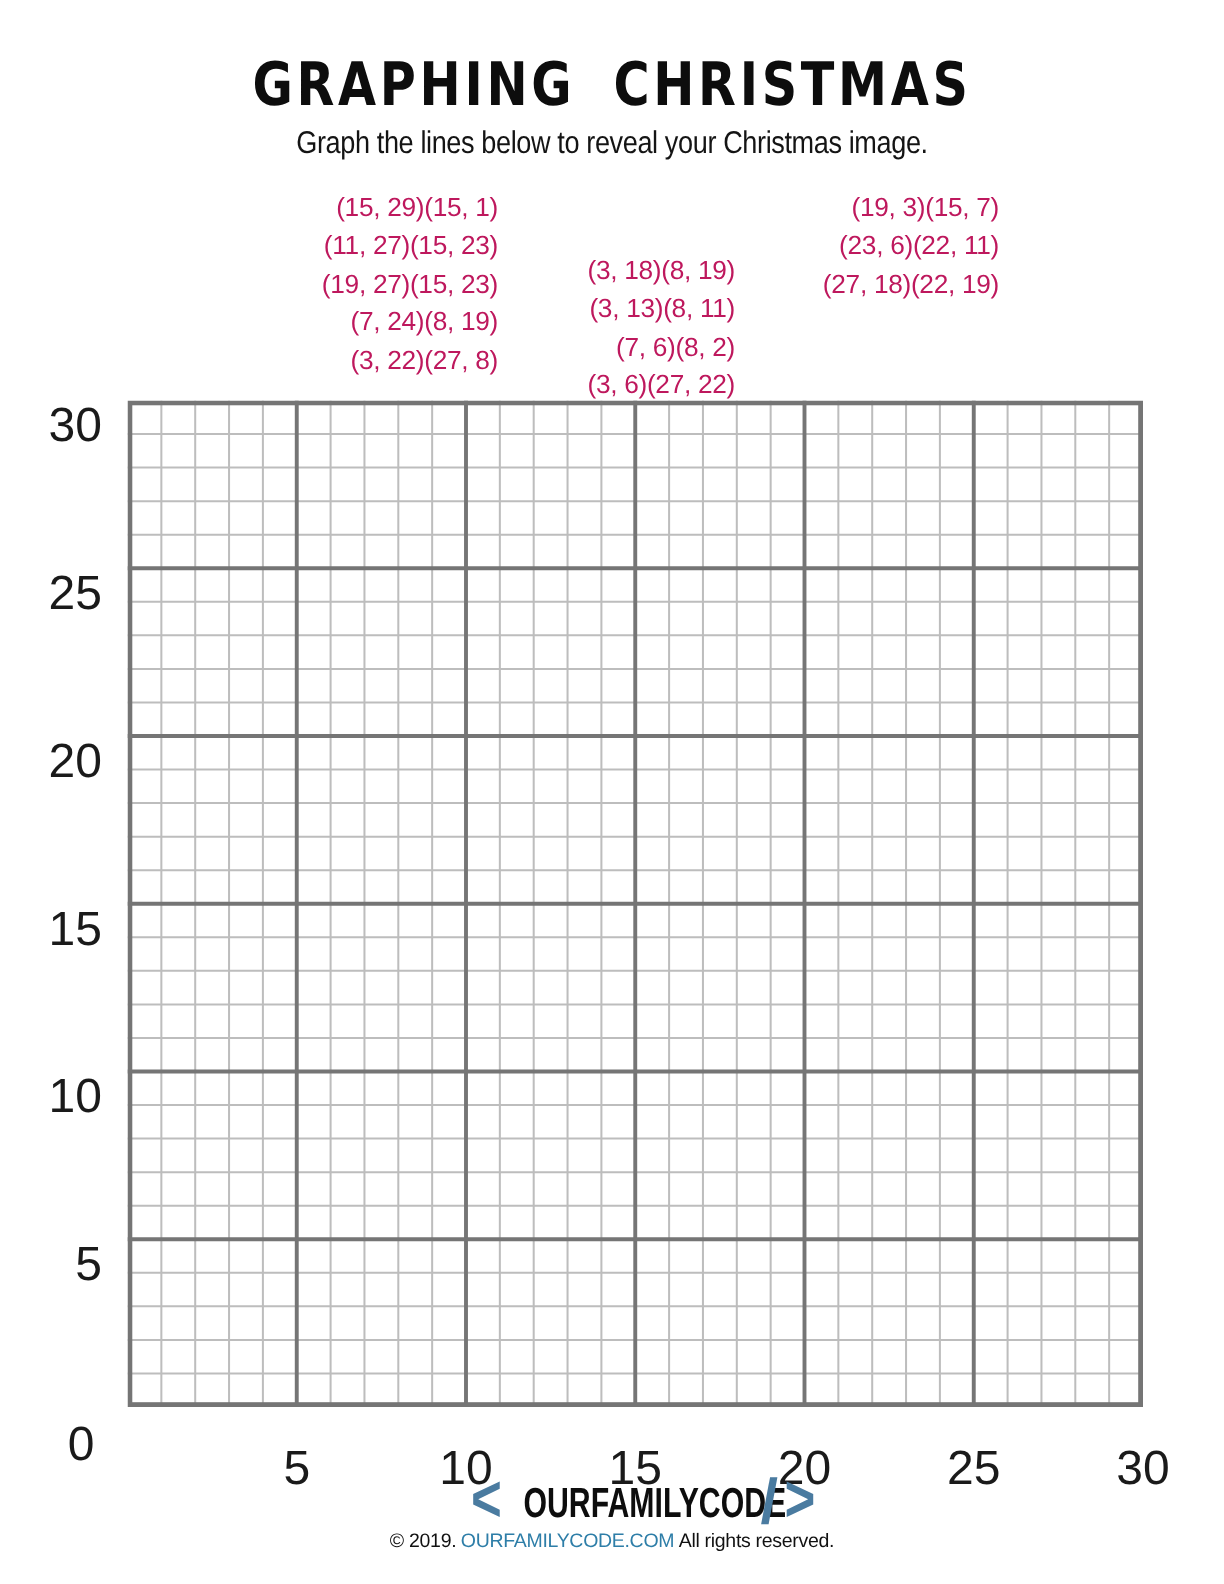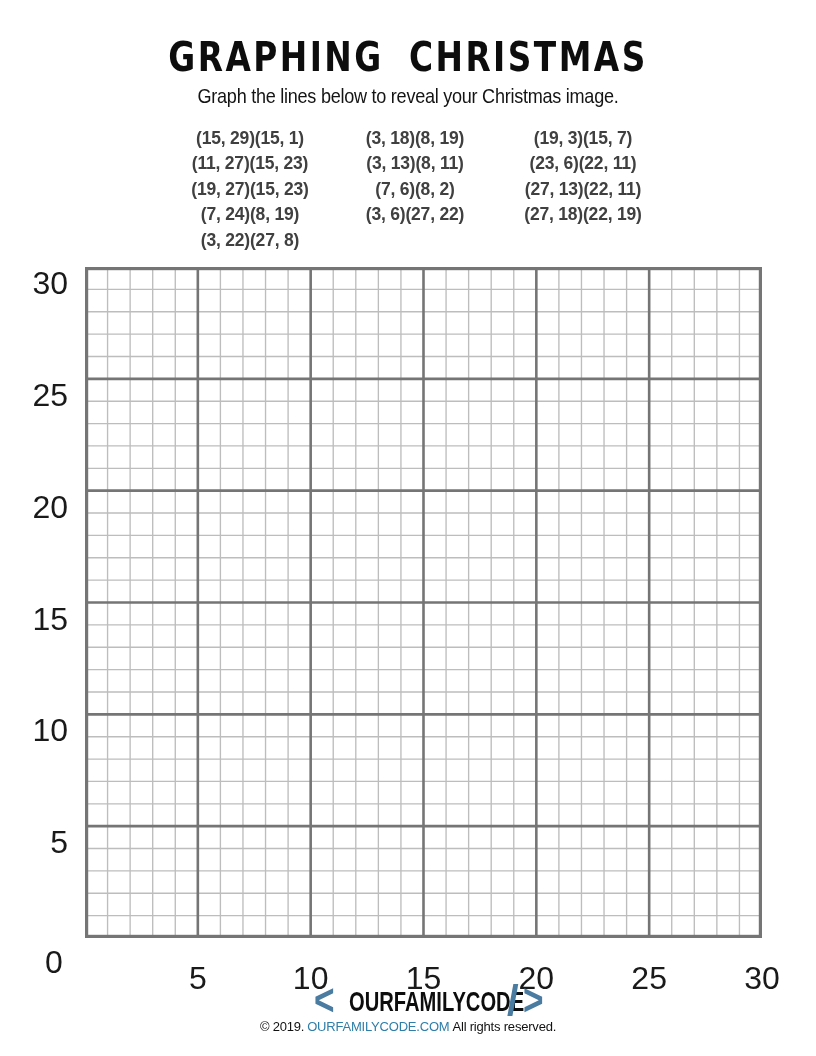--- a/index.html
+++ b/index.html
@@ -12,23 +12,23 @@
     font-family:"DejaVu Sans",sans-serif;font-size:40px;font-weight:bold;
     letter-spacing:3px;word-spacing:14px;transform:scaleX(0.82);transform-origin:50% 50%;
     color:#0d0d0d;white-space:nowrap;
   }
   .subtitle{
     position:absolute;top:84px;left:0;width:816px;text-align:center;
     font-size:21px;letter-spacing:-0.3px;transform:scaleX(0.86);transform-origin:50% 50%;
     color:#141414;white-space:nowrap;
   }
   .coords{position:absolute;top:126px;left:0;width:816px;height:132px;}
-  .coord-col{position:absolute;top:0;text-align:center;font-size:17.5px;line-height:25.4px;letter-spacing:-0.2px;color:#404040;font-weight:bold;}
+  .coord-col{position:absolute;top:0;text-align:right;font-size:17.5px;line-height:25.4px;letter-spacing:-0.2px;color:#be185d;}
   #coord-col-0{left:168px;width:164px;}
-  #coord-col-1{left:340px;width:150px;}
+  #coord-col-1{left:340px;width:150px;margin-top:42px;}
   #coord-col-2{left:500px;width:166px;}
   #grid-svg{position:absolute;left:85px;top:267px;}
   #y-labels,#x-labels{position:absolute;left:0;top:16px;width:816px;height:1056px;pointer-events:none;}
   .ylab{position:absolute;left:0;width:68px;text-align:right;font-size:32px;line-height:42px;color:#1a1a1a;}
   .xlab{position:absolute;top:941px;width:80px;text-align:center;font-size:32px;line-height:42px;color:#1a1a1a;}
   #origin-label{position:absolute;top:941px;left:30px;width:48px;text-align:center;font-size:32px;line-height:42px;color:#1a1a1a;}
   .logo{position:absolute;top:979px;left:0;width:816px;height:46px;}
   .logo span{position:absolute;white-space:nowrap;}
   .logo-lt{left:314px;top:-4px;font-size:44px;font-weight:bold;color:#4a7ba0;transform:scaleX(0.8);transform-origin:0 0;}
   .logo-name{left:349px;top:7px;font-size:28px;font-weight:bold;color:#0d0d0d;transform:scaleX(0.72);transform-origin:0 0;}
@@ -57,21 +57,20 @@
     </div>
   <div class="coord-col" id="coord-col-1">
       <div class="coord-row">(3, 18)(8, 19)</div>
       <div class="coord-row">(3, 13)(8, 11)</div>
       <div class="coord-row">(7, 6)(8, 2)</div>
       <div class="coord-row">(3, 6)(27, 22)</div>
     </div>
   <div class="coord-col" id="coord-col-2">
       <div class="coord-row">(19, 3)(15, 7)</div>
       <div class="coord-row">(23, 6)(22, 11)</div>
-      <div class="coord-row">(27, 13)(22, 11)</div>
       <div class="coord-row">(27, 18)(22, 19)</div>
     </div>
 </div>
 
 <svg id="grid-svg" width="677" height="671" viewBox="0 0 677 671">
     <line x1="22.566666666666666" y1="0" x2="22.566666666666666" y2="671" stroke="#bdbdbd" stroke-width="1.35"></line>
     <line x1="0" y1="22.366666666666667" x2="677" y2="22.366666666666667" stroke="#bdbdbd" stroke-width="1.35"></line>
     <line x1="45.13333333333333" y1="0" x2="45.13333333333333" y2="671" stroke="#bdbdbd" stroke-width="1.35"></line>
     <line x1="0" y1="44.733333333333334" x2="677" y2="44.733333333333334" stroke="#bdbdbd" stroke-width="1.35"></line>
     <line x1="67.7" y1="0" x2="67.7" y2="671" stroke="#bdbdbd" stroke-width="1.35"></line>

